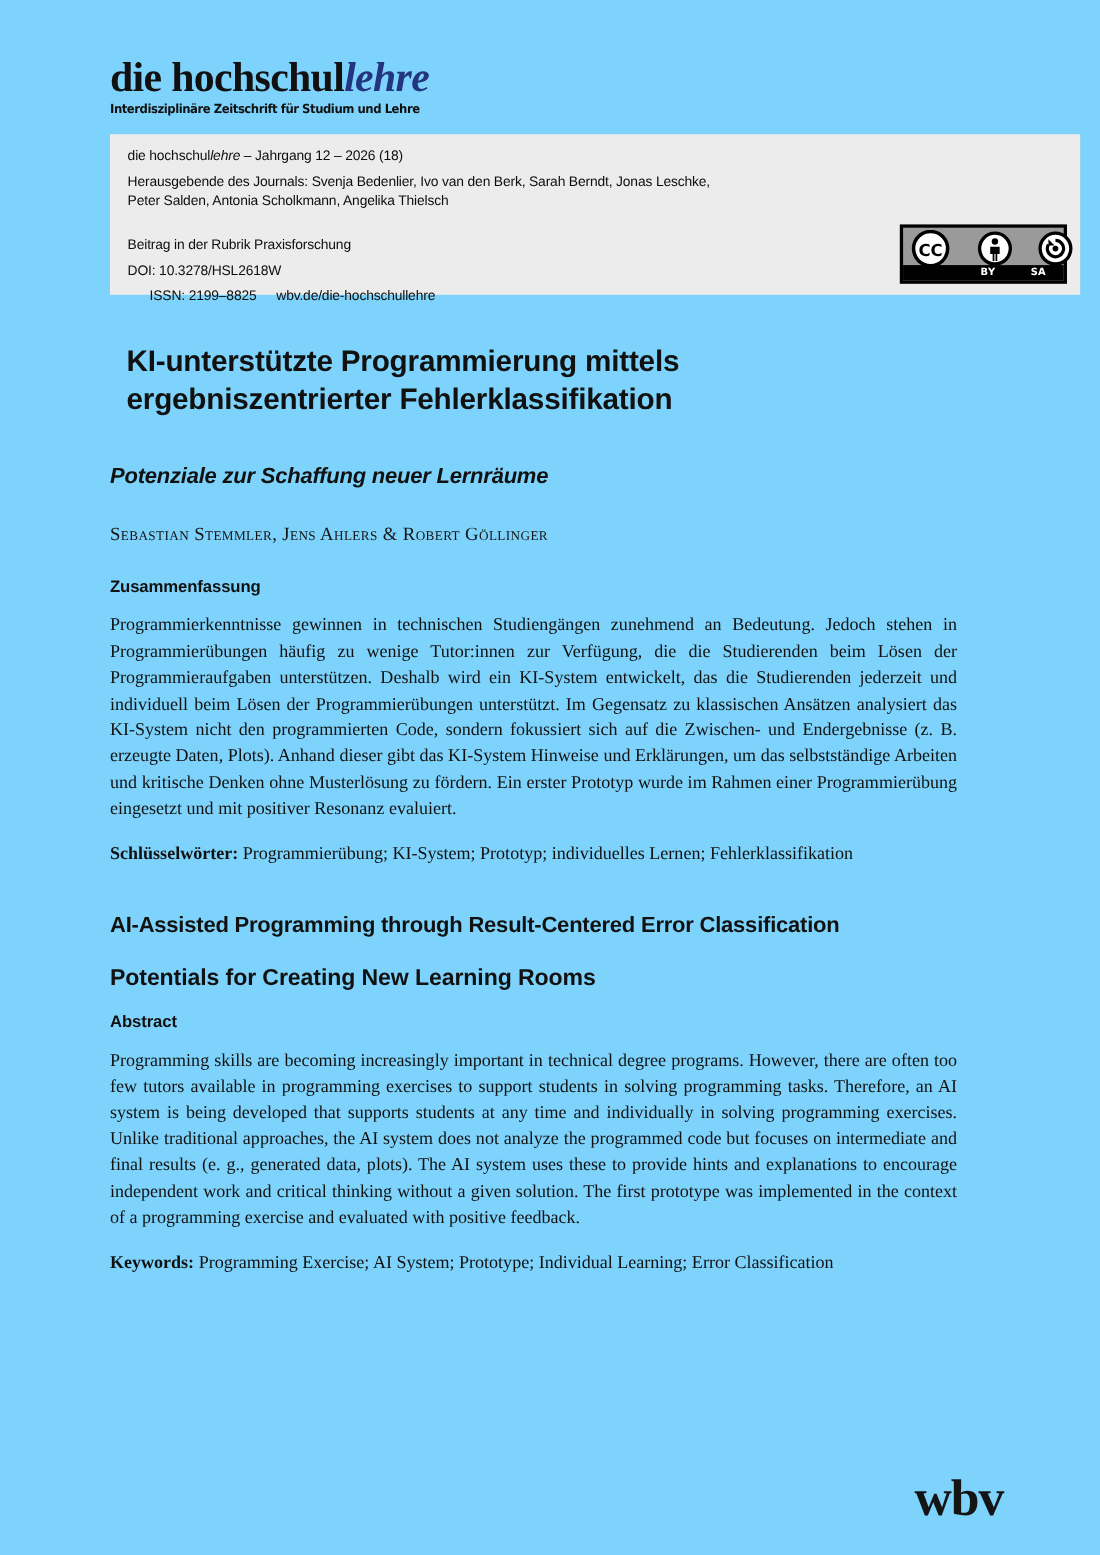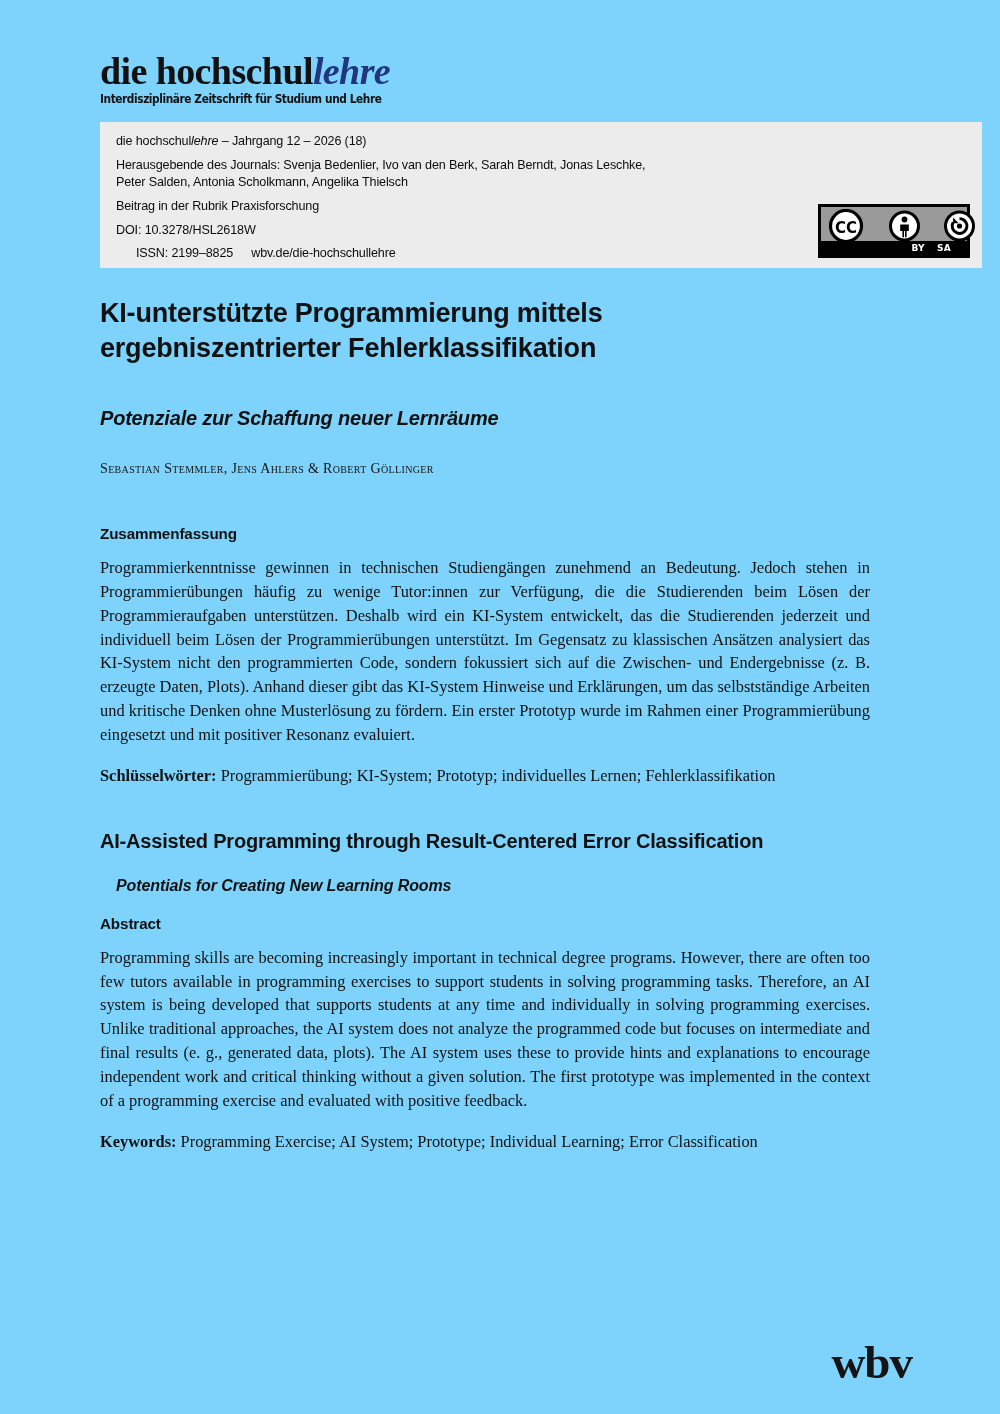--- a/index.html
+++ b/index.html
@@ -71,21 +71,21 @@
     top: 11px;
     width: 600px;
     font-family: "Liberation Sans", "DejaVu Sans", sans-serif;
     font-size: 12.6px;
     line-height: 1.34;
     color: #0d0d0d;
     letter-spacing: -0.15px;
   }
   .meta-line { margin-bottom: 7px; }
   .meta-line:last-child { margin-bottom: 0; }
-  .meta-line.tight { margin-bottom: 7px; }
+  .meta-line.tight { margin-bottom: 23px; }
   .meta-line .it { font-style: italic; }
   .meta-issn-row { display: flex; gap: 18px; margin-left: 20px; }
 
   
   .cc-badge {
     position: absolute;
     right: 12px;
     bottom: 10px;
     width: 152px;
     height: 54px;
@@ -105,21 +105,21 @@
     height: 14px;
     background: #000000;
   }
   .cc-labels {
     position: absolute;
     left: 0; right: 0; bottom: 0;
     height: 14px;
     display: flex;
     align-items: center;
     justify-content: flex-end;
-    gap: 12px;
+    gap: 32px;
     padding-right: 16px;
     box-sizing: border-box;
     font-family: "DejaVu Sans", sans-serif;
     font-weight: bold;
     font-size: 9px;
     color: #ffffff;
     letter-spacing: 0.3px;
   }
   .cc-icons {
     position: absolute;
@@ -131,36 +131,36 @@
 
   
   .title-block { position: absolute; left: 100px; top: 296px; width: 700px; }
   .doc-title {
     font-family: "Liberation Sans", "DejaVu Sans", sans-serif;
     font-weight: bold;
     font-size: 27px;
     line-height: 1.28;
     color: #111111;
     letter-spacing: -0.2px;
-    margin: 0;
+    margin: 15px;
   }
   .doc-subtitle {
     font-family: Liberation Sans, sans-serif;
     font-weight: bold;
     font-style: italic;
     font-size: 20px;
     line-height: 1.3;
     color: #111111;
     margin: 40px 0 0 0;
     letter-spacing: -0.2px;
   }
   .doc-authors {
     margin-top: 30px;
     font-family: "Liberation Serif", "DejaVu Serif", serif;
-    font-size: 14px;
+    font-size: 17px;
     font-variant: small-caps;
     letter-spacing: 0.35px;
     color: #151515;
   }
 
   
   .content { position: absolute; left: 100px; top: 525px; width: 770px; }
 
   .sec-heading {
     font-family: "Liberation Sans", "DejaVu Sans", sans-serif;
@@ -174,24 +174,23 @@
     font-family: "Liberation Sans", "DejaVu Sans", sans-serif;
     font-weight: bold;
     font-size: 20px;
     color: #111111;
     margin: 0 0 24px 0;
     letter-spacing: -0.2px;
   }
   .sec-subheading-en {
     font-family: "Liberation Sans", "DejaVu Sans", sans-serif;
     font-weight: bold;
-    font-style: italic;
-    font-size: 16px;
-    color: #111111;
-    margin: 0 0 20px 16px;
+    font-size: 21px;
+    color: #111111;
+    margin: 0 0 20px 0;
     letter-spacing: -0.1px;
   }
 
   .abstract-body {
     font-family: "Liberation Serif", "DejaVu Serif", serif;
     font-size: 16.4px;
     line-height: 1.455;
     text-align: justify;
     color: #111111;
     margin: 0;

